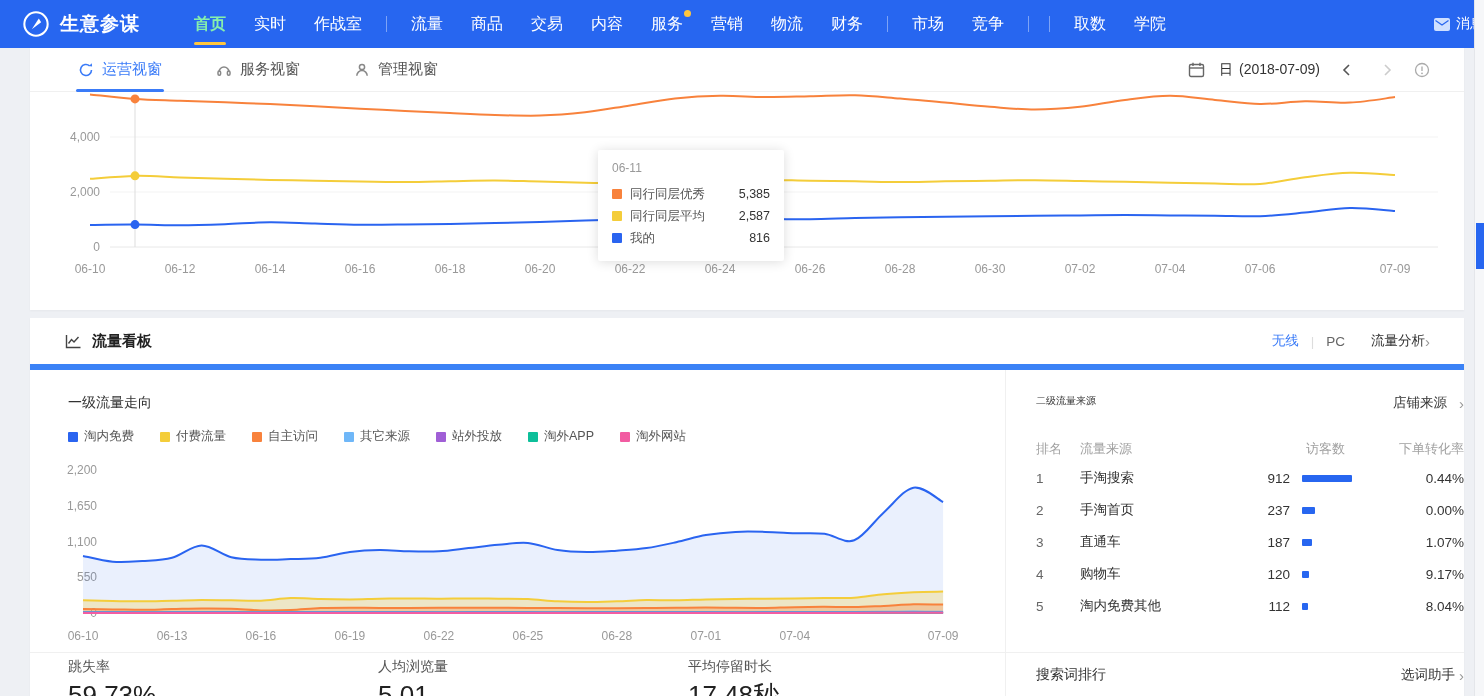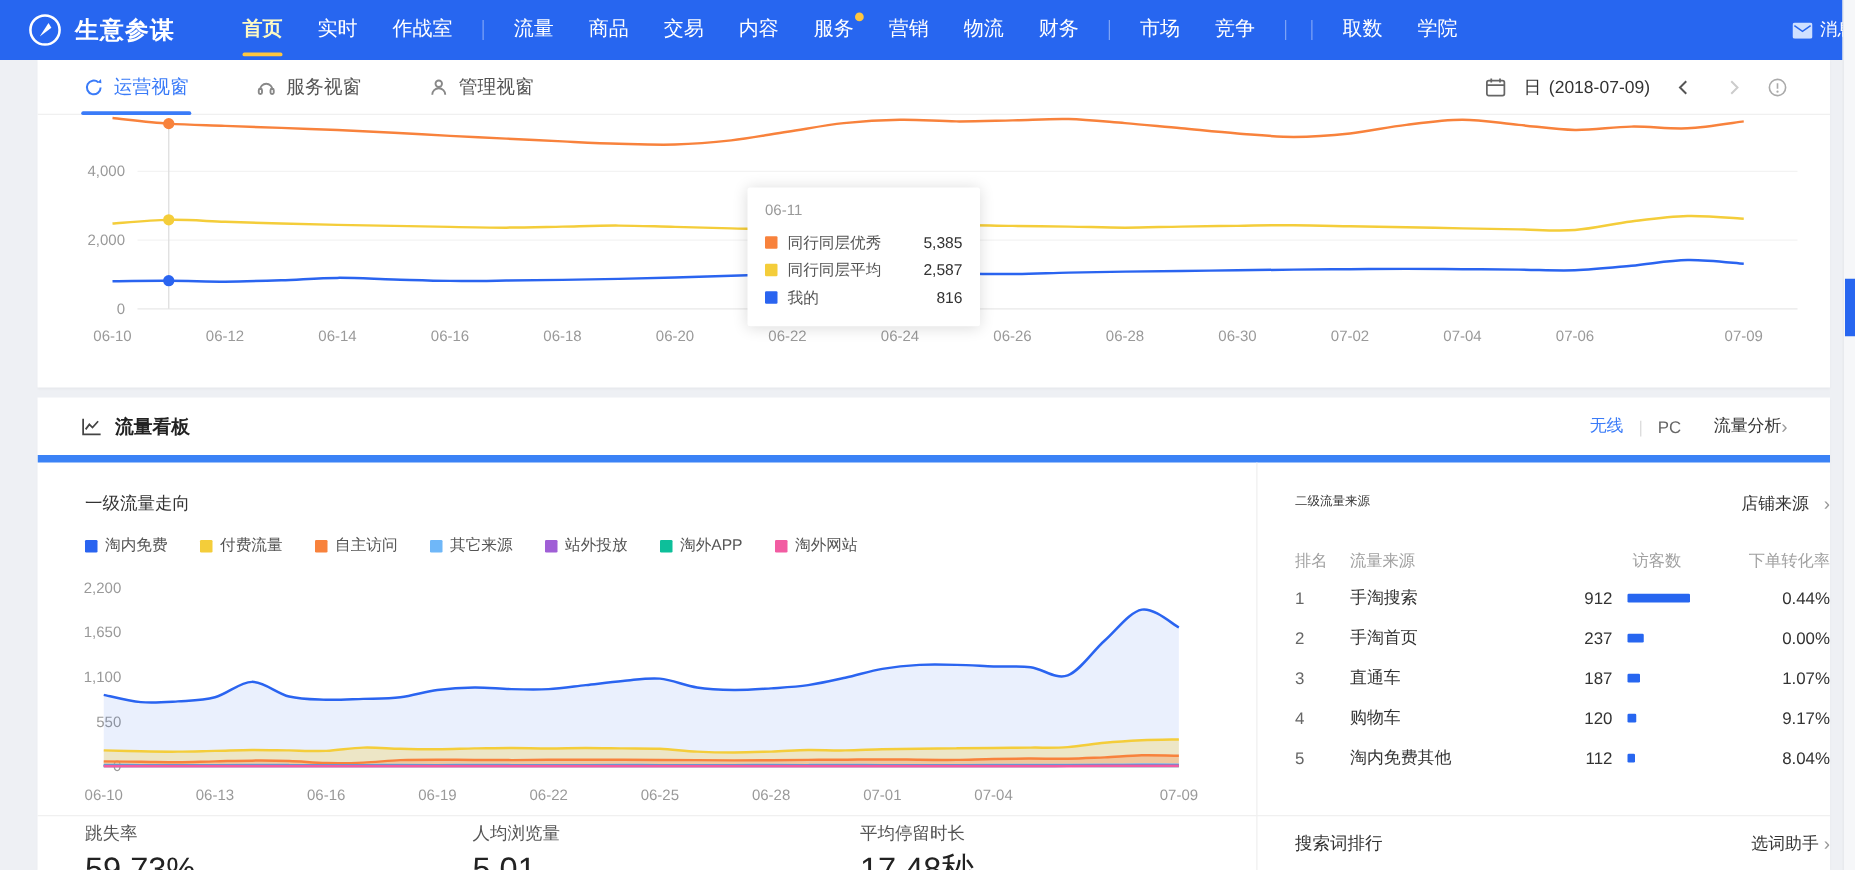--- a/index.html
+++ b/index.html
@@ -5,34 +5,34 @@
   html,body{margin:0;padding:0;}
   body{font-family:"Liberation Sans","DejaVu Sans",sans-serif;}
   .stage{position:relative;width:1484px;height:696px;background:#eef0f4;overflow:hidden;}
 
   
   .navbar{position:absolute;top:0;left:0;right:0;height:48px;background:#2766F0;display:flex;align-items:center;padding-left:22px;box-sizing:border-box;z-index:30;}
   .brand{display:flex;align-items:center;gap:10px;color:#fff;cursor:pointer;}
   .brand-name{font-size:19px;font-weight:bold;letter-spacing:1px;}
   .nav-menu{display:flex;align-items:center;margin-left:40px;height:48px;}
   .nav-item{position:relative;color:#fff;font-size:16px;height:48px;line-height:48px;padding:0 14px;cursor:pointer;white-space:nowrap;}
-  .nav-item.active{color:#fef9c3;font-weight:bold;}
+  .nav-item.active{color:#86efac;font-weight:bold;}
   .nav-item.active::after{content:'';position:absolute;left:14px;right:14px;bottom:3px;height:3px;background:#FFC63E;border-radius:2px;}
   .nav-dot{position:absolute;top:10px;right:6px;width:7px;height:7px;background:#FFC63E;border-radius:50%;}
   .nav-divider{width:1px;height:16px;background:rgba(255,255,255,.4);margin:0 10px;}
   .nav-message{position:relative;margin-left:auto;display:flex;align-items:center;gap:6px;color:#fff;font-size:14px;cursor:pointer;}
   .nav-message .nav-dot{top:-4px;right:-9px;}
 
   
   .card{position:absolute;left:30px;width:1434px;background:#fff;box-shadow:0 1px 2px rgba(0,0,0,.04);}
   .card1{top:48px;height:262px;overflow:hidden;}
   .card2{top:318px;height:378px;overflow:hidden;}
 
   
-  .tabbar{position:relative;height:44px;border-bottom:1px solid #f0f0f0;display:flex;align-items:center;padding-left:37px;box-sizing:border-box;z-index:5;background:transparent;}
+  .tabbar{position:relative;height:44px;border-bottom:1px solid #f0f0f0;display:flex;align-items:center;padding-left:48px;box-sizing:border-box;z-index:5;background:transparent;}
   .tab{position:relative;display:flex;align-items:center;gap:8px;margin-right:54px;height:44px;color:#555;font-size:15px;cursor:pointer;}
   .tab .t-icon{display:flex;color:#888;}
   .tab.active{color:#3A7BF8;}
   .tab.active .t-icon{color:#3A7BF8;}
   .tab.active::after{content:'';position:absolute;left:-2px;right:-2px;bottom:0;height:3px;background:#3A7BF8;border-radius:2px;}
   .date-controls{position:absolute;right:34px;top:0;height:44px;display:flex;align-items:center;gap:14px;}
   .date-text{font-size:14px;color:#333;display:flex;gap:6px;cursor:pointer;}
   .chev{display:flex;cursor:pointer;padding:0 6px;}
   .chev.disabled{cursor:default;}
 

